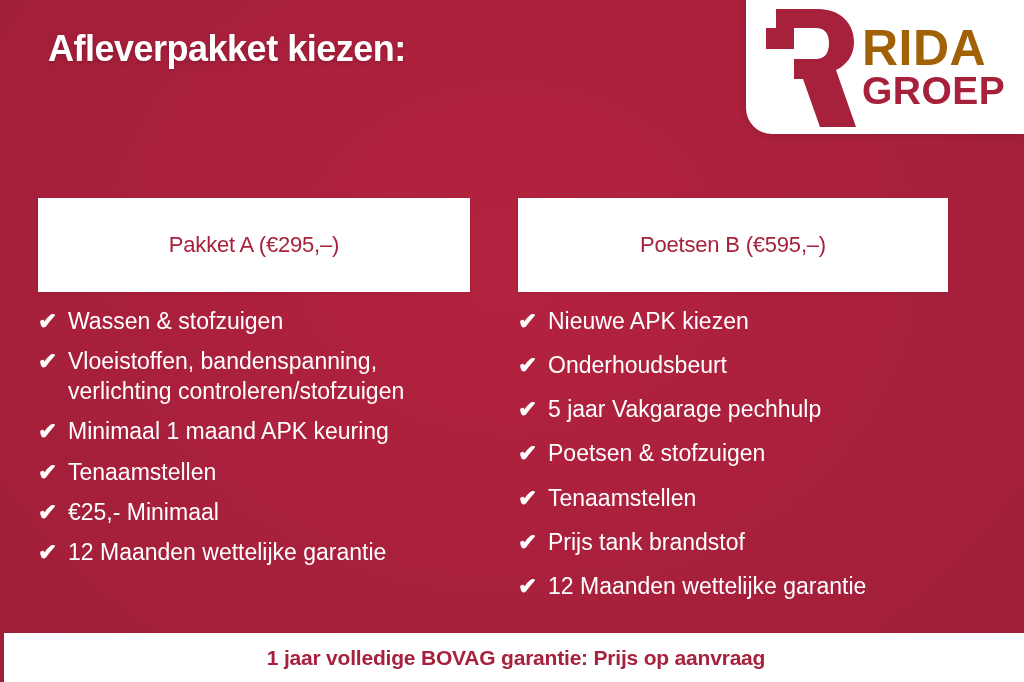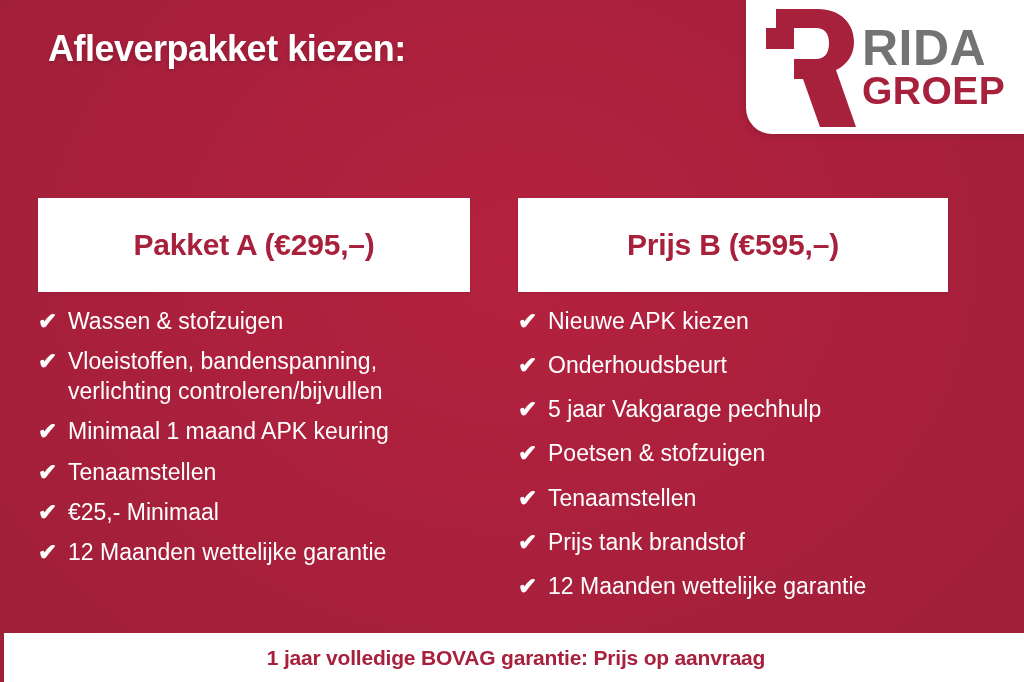--- a/index.html
+++ b/index.html
@@ -57,21 +57,21 @@
   .logo-words {
     margin-left: 6px;
     display: flex;
     flex-direction: column;
     justify-content: center;
     line-height: 0.92;
   }
   .logo-rida {
     font-size: 50px;
     font-weight: 700;
-    color: #737373;
+    color: #a16207;
     letter-spacing: 0.5px;
   }
   .logo-groep {
     font-size: 39px;
     font-weight: 700;
     color: #a7203c;
     letter-spacing: 0.5px;
     margin-top: 2px;
   }
 
@@ -91,22 +91,22 @@
 
   .package-header {
     background: #ffffff;
     height: 94px;
     display: flex;
     align-items: center;
     justify-content: center;
     box-shadow: 0 1px 3px rgba(0,0,0,0.10);
   }
   .package-header-title {
-    font-size: 30px;
-    font-weight: 700;
+    font-size: 22px;
+    font-weight: 400;
     color: #a7203c;
     letter-spacing: -0.2px;
     white-space: nowrap;
   }
 
   .feature-list {
     list-style: none;
     margin: 0;
     padding: 14px 0 0 0;
   }
@@ -180,21 +180,21 @@
       <div class="package-header">
         <div class="package-header-title">Pakket A (€295,–)</div>
       </div>
       <ul class="feature-list">
         <li class="feature-item">
           <span class="check-icon">✔</span>
           <span class="feature-text">Wassen &amp; stofzuigen</span>
         </li>
         <li class="feature-item">
           <span class="check-icon">✔</span>
-          <span class="feature-text">Vloeistoffen, bandenspanning, verlichting controleren/bijvullen</span>
+          <span class="feature-text">Vloeistoffen, bandenspanning, verlichting controleren/stofzuigen</span>
         </li>
         <li class="feature-item">
           <span class="check-icon">✔</span>
           <span class="feature-text">Minimaal 1 maand APK keuring</span>
         </li>
         <li class="feature-item">
           <span class="check-icon">✔</span>
           <span class="feature-text">Tenaamstellen</span>
         </li>
         <li class="feature-item">
@@ -203,21 +203,21 @@
         </li>
         <li class="feature-item">
           <span class="check-icon">✔</span>
           <span class="feature-text">12 Maanden wettelijke garantie</span>
         </li>
       </ul>
     </div>
 
     <div class="package package-b">
       <div class="package-header">
-        <div class="package-header-title">Prijs B (€595,–)</div>
+        <div class="package-header-title">Poetsen B (€595,–)</div>
       </div>
       <ul class="feature-list">
         <li class="feature-item">
           <span class="check-icon">✔</span>
           <span class="feature-text">Nieuwe APK kiezen</span>
         </li>
         <li class="feature-item">
           <span class="check-icon">✔</span>
           <span class="feature-text">Onderhoudsbeurt</span>
         </li>

